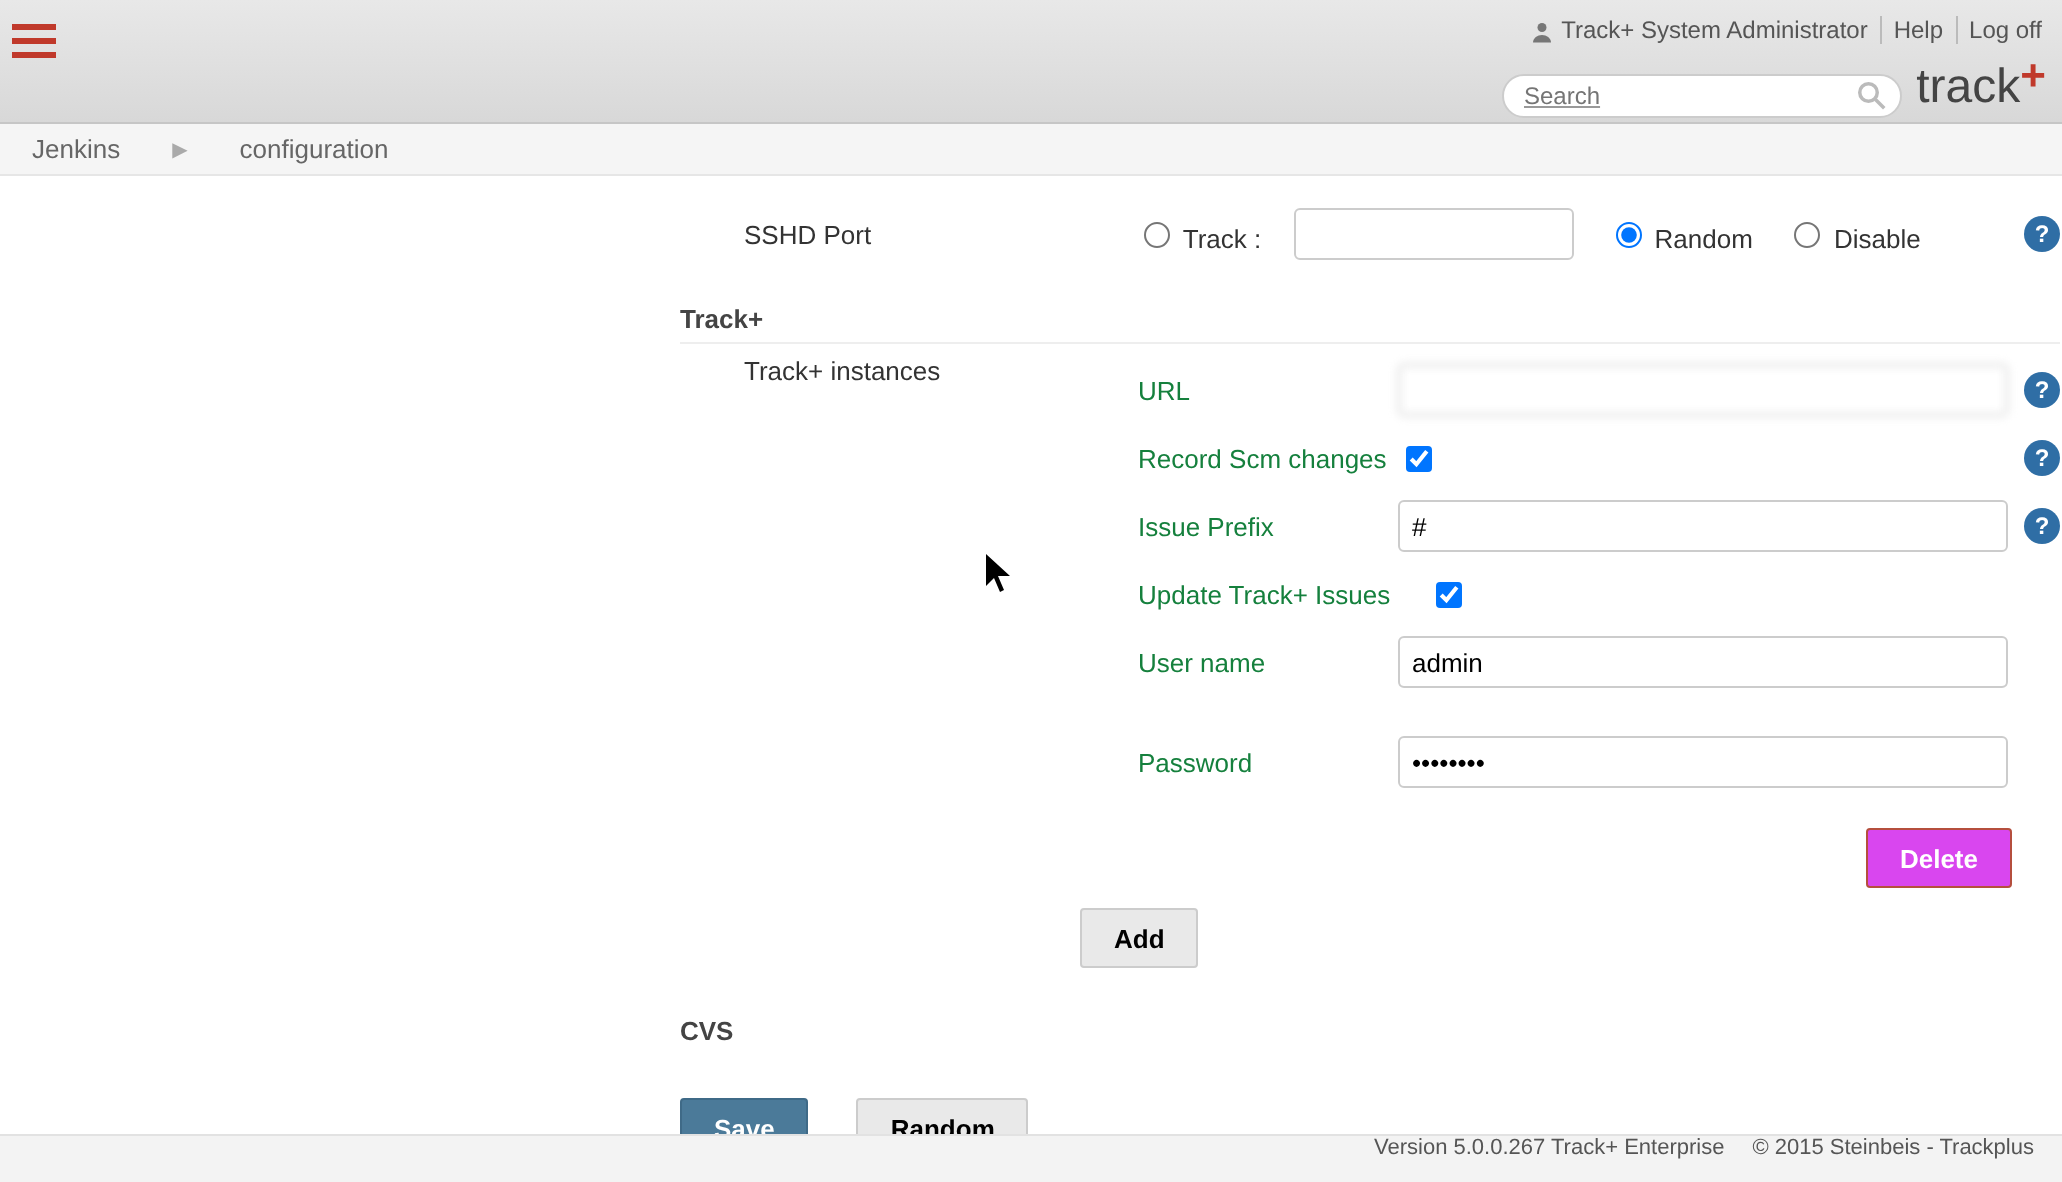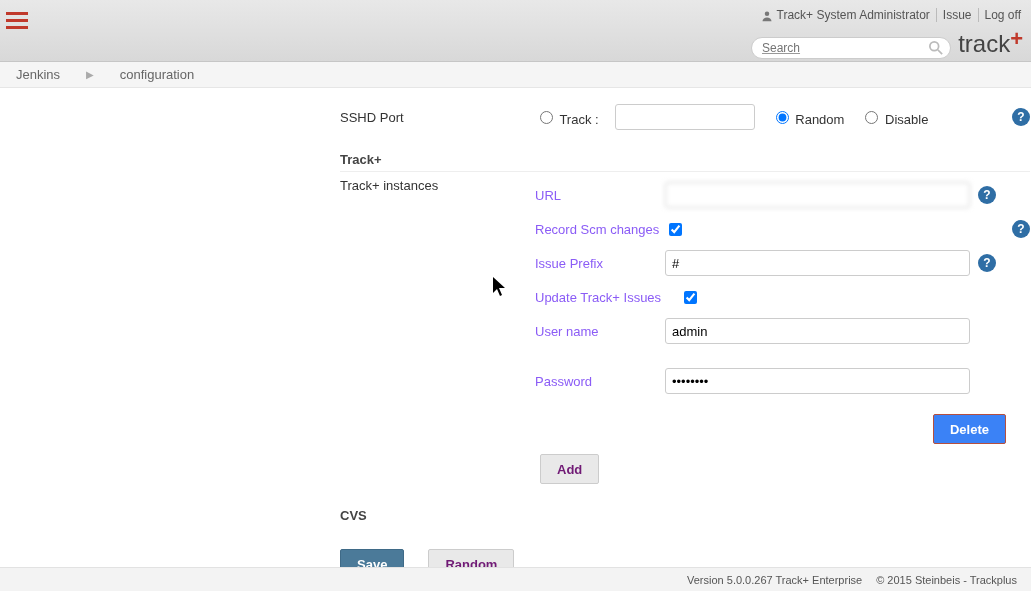--- a/index.html
+++ b/index.html
@@ -19,44 +19,44 @@
   .logo { position:absolute; right:8px; top:30px; font-size:24px; font-weight:300; color:#444; }
   .logo .plus { color:#c0392b; font-weight:bold; position:relative; top:-6px; font-size:22px;}
 
   
   .breadcrumb { background:#f5f5f5; border-bottom:1px solid #e6e6e6; height:26px; display:flex; align-items:center; padding:0 16px; font-size:13px; color:#666;gap:12px;}
   .breadcrumb .bc-sep { margin:0 14px; color:#aaa; font-size:10px;}
 
   
   .content { flex:1; overflow:auto; padding:12px 20px 60px 20px; position:relative; }
   .section-hdr { font-weight:bold; font-size:13px; color:#444; margin:18px 0 6px 0; border-bottom:1px solid #eee; padding-bottom:4px; }
-  .row { display:flex; align-items:center; min-height:34px; position:relative; }
+  .row { display:flex; align-items:center; min-height:34px; position:relative;margin-left:32px; }
   .row .left-label { width:195px; padding-left:0; color:#333; }
-  .row .field-label { width:130px; color:#8b5cf6; }
+  .row .field-label { width:130px; color:#15803d; }
   .row .ctrl { flex:1; display:flex; align-items:center; gap:6px; }
   input[type=text], input[type=password], input.numspin { height:26px; border:1px solid #ccc; border-radius:3px; padding:0 6px; font-size:13px; background:#fff;}
   .numspin { width:140px; background:#f7f7f7; }
   .wide { width:305px; }
   .help { width:18px; height:18px; border-radius:50%; background:#2f6ea5; color:#fff; display:inline-flex; align-items:center; justify-content:center; font-weight:bold; font-size:12px; margin-left:8px; flex:0 0 auto;}
   .right-help { position:absolute; right:0; }
   .form-block { margin-left:320px; width:690px; position:relative; }
   .radio-row label { margin-right:10px; color:#333; }
 
-  .btn { display:inline-flex; align-items:center; justify-content:center; border:1px solid #ccc; background:#eee; color:#701a75; height:30px; padding:0 16px; font-weight:bold; font-size:13px; cursor:pointer; border-radius:2px;}
+  .btn { display:inline-flex; align-items:center; justify-content:center; border:1px solid #ccc; background:#eee; color:#000000; height:30px; padding:0 16px; font-weight:bold; font-size:13px; cursor:pointer; border-radius:2px;}
   .btn.primary { background:#4b7a99; color:#fff; border:1px solid #3f6a87; }
-  .btn.danger { background:#3b82f6; color:#fff; border:1px solid #b54f3e;}
+  .btn.danger { background:#d946ef; color:#fff; border:1px solid #b54f3e;}
   .btn.plain { background:#e9e9e9; }
   .save-bar { margin-top:22px; margin-left:320px; display:flex; gap:24px; }
 
   .add-row { margin:10px 0 0 200px; }
   .delete-row { display:flex; justify-content:flex-end; margin-top:16px; padding-right:24px;}
 
   .cursor { position:absolute; left:493px; top:189px; pointer-events:none; z-index:500;}
 
-  .footer { height:24px; background:#f3f3f3; border-top:1px solid #e2e2e2; display:flex; align-items:center; justify-content:flex-end; padding:0 14px; font-size:11px; color:#555; gap:14px;}
+  .footer { height:24px; background:#f3f3f3; border-top:1px solid #e2e2e2; display:flex; justify-content:flex-end; padding:0 14px; font-size:11px; color:#555; gap:14px;}
 
   .user-icon { width:12px; height:12px; fill:#777; position:relative; top:1px;}
 </style>
 </head>
 <body>
 
 <div class="topbar">
   <div class="menu-btn">
     <svg width="22" height="18" viewBox="0 0 22 18">
       <rect y="0" width="22" height="3" fill="#c0392b"></rect>
@@ -64,21 +64,21 @@
       <rect y="14" width="22" height="3" fill="#c0392b"></rect>
     </svg>
   </div>
   <div class="topbar-right">
     <svg class="user-icon" viewBox="0 0 16 16">
         <circle cx="8" cy="5" r="3"></circle>
         <path d="M2 15c0-3 3-5 6-5s6 2 6 5"></path>
       </svg>
     <span class="topbar-link">Track+ System Administrator</span>
     <span class="sep"></span>
-    <span class="topbar-link">Issue</span>
+    <span class="topbar-link">Help</span>
     <span class="sep"></span>
     <span class="topbar-link">Log off</span>
   </div>
   <div class="search-wrap">
     <input class="search-input" placeholder="Search" style="">
     <svg class="search-icon" width="14" height="14" viewBox="0 0 16 16">
         <circle cx="6" cy="6" r="5" stroke="#bbb" stroke-width="2" fill="none"></circle>
         <line x1="10" y1="10" x2="15" y2="15" stroke="#bbb" stroke-width="2"></line>
       </svg>
   </div>

